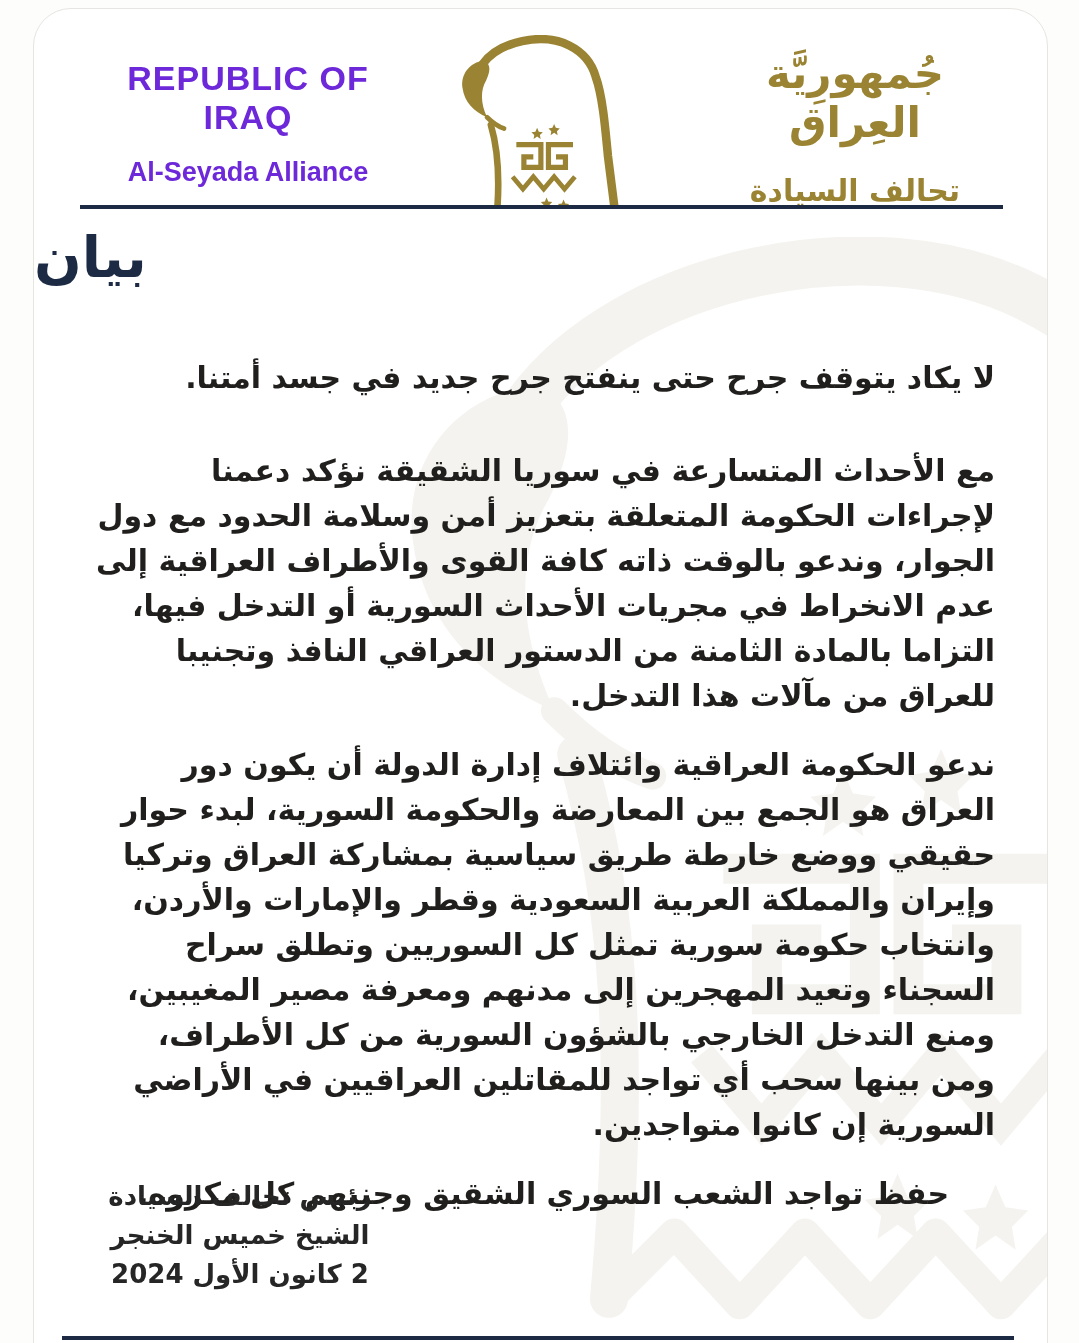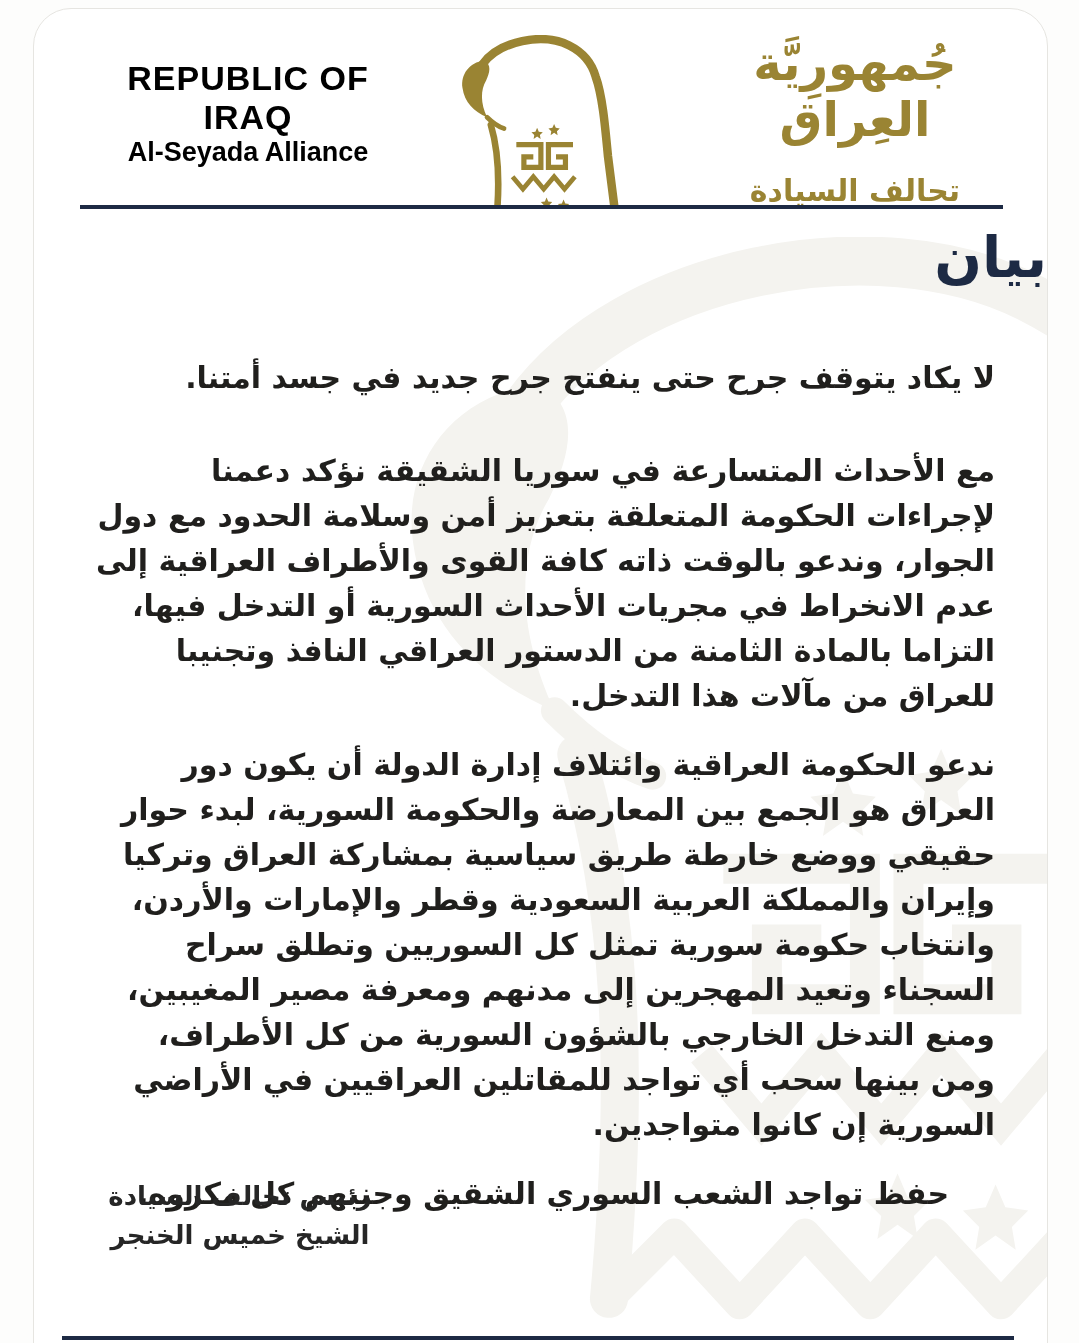--- a/index.html
+++ b/index.html
@@ -23,43 +23,43 @@
   .watermark{
     position:absolute;left:330px;top:228px;
     width:980px;height:1200px;
     color:#f4f3ef;
     z-index:0;
     pointer-events:none;
   }
   
   .header-en{
     position:absolute;left:44px;top:50px;width:340px;
-    text-align:center;color:#000000;z-index:2;
+    text-align:center;color:#6d28d9;z-index:2;
     font-family:"Liberation Sans",sans-serif;
   }
   .header-en .line1{font-size:34px;font-weight:bold;letter-spacing:1px;}
-  .header-en .line2{font-size:27px;font-weight:600;}
+  .header-en .line2{font-size:27px;font-weight:600;margin-top:20px;}
   .logo{
     position:absolute;left:420px;top:26px;
     width:170px;height:172px;color:#9a8433;z-index:2;
   }
   .header-ar{
     position:absolute;right:52px;top:26px;width:280px;
     text-align:center;color:#9a8433;z-index:2;direction:rtl;
   }
-  .header-ar .line1{font-size:48px;font-weight:bold;}
+  .header-ar .line1{font-size:42px;font-weight:bold;margin-top:14px;}
   .header-ar .line2{font-size:30px;font-weight:bold;margin-top:26px;}
   .divider{
     position:absolute;left:46px;top:196px;width:923px;height:4px;
     background:#1d2a44;z-index:2;
   }
   
   .stmt-title{
     position:absolute;left:0;top:216px;width:100%;
-    text-align:right;font-size:56px;font-weight:bold;color:#1d2a44;
+    text-align:left;font-size:56px;font-weight:bold;color:#1d2a44;
     z-index:2;
   }
   .body{
     position:absolute;left:40px;right:36px;top:330px;
     direction:rtl;text-align:right;
     font-size:30px;font-weight:bold;color:#201f1d;
     line-height:45px;z-index:2;
   }
   .body p{margin:16px;}
   .body .p1{margin-bottom:48px;}
@@ -135,17 +135,18 @@
     <div class="body">
       <p class="p1">لا يكاد يتوقف جرح حتى ينفتح جرح جديد في جسد أمتنا.</p>
       <p class="p2">مع الأحداث المتسارعة في سوريا الشقيقة نؤكد دعمنا لإجراءات الحكومة المتعلقة بتعزيز أمن وسلامة الحدود مع دول الجوار، وندعو بالوقت ذاته كافة القوى والأطراف العراقية إلى عدم الانخراط في مجريات الأحداث السورية أو التدخل فيها، التزاما بالمادة الثامنة من الدستور العراقي النافذ وتجنيبا للعراق من مآلات هذا التدخل.</p>
       <p class="p3">ندعو الحكومة العراقية وائتلاف إدارة الدولة أن يكون دور العراق هو الجمع بين المعارضة والحكومة السورية، لبدء حوار حقيقي ووضع خارطة طريق سياسية بمشاركة العراق وتركيا وإيران والمملكة العربية السعودية وقطر والإمارات والأردن، وانتخاب حكومة سورية تمثل كل السوريين وتطلق سراح السجناء وتعيد المهجرين إلى مدنهم ومعرفة مصير المغيبين، ومنع التدخل الخارجي بالشؤون السورية من كل الأطراف، ومن بينها سحب أي تواجد للمقاتلين العراقيين في الأراضي السورية إن كانوا متواجدين.</p>
       <p class="prayer">حفظ تواجد الشعب السوري الشقيق وجنبهم كل مكروه.</p>
     </div>
 
     <div class="signature">
       <div>رئيس تحالف السيادة</div>
       <div>الشيخ خميس الخنجر</div>
+      <div>2 كانون الأول 2024</div>
     </div>
 
     <div class="footer-line"></div>
   </div>
 </div>
 
 </body></html>

